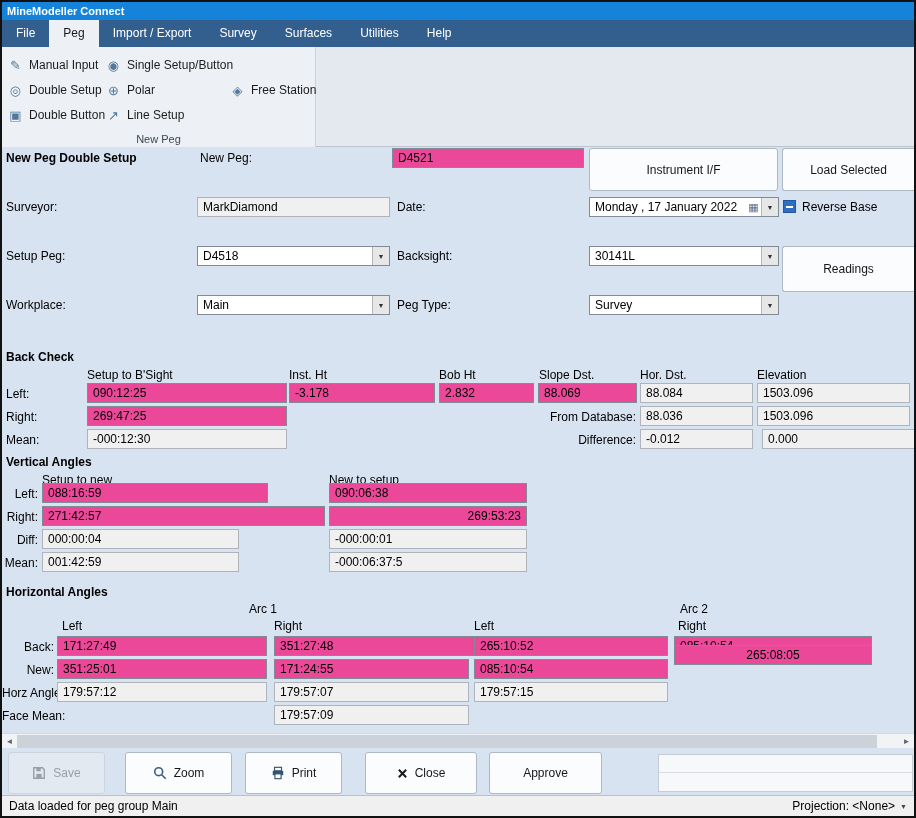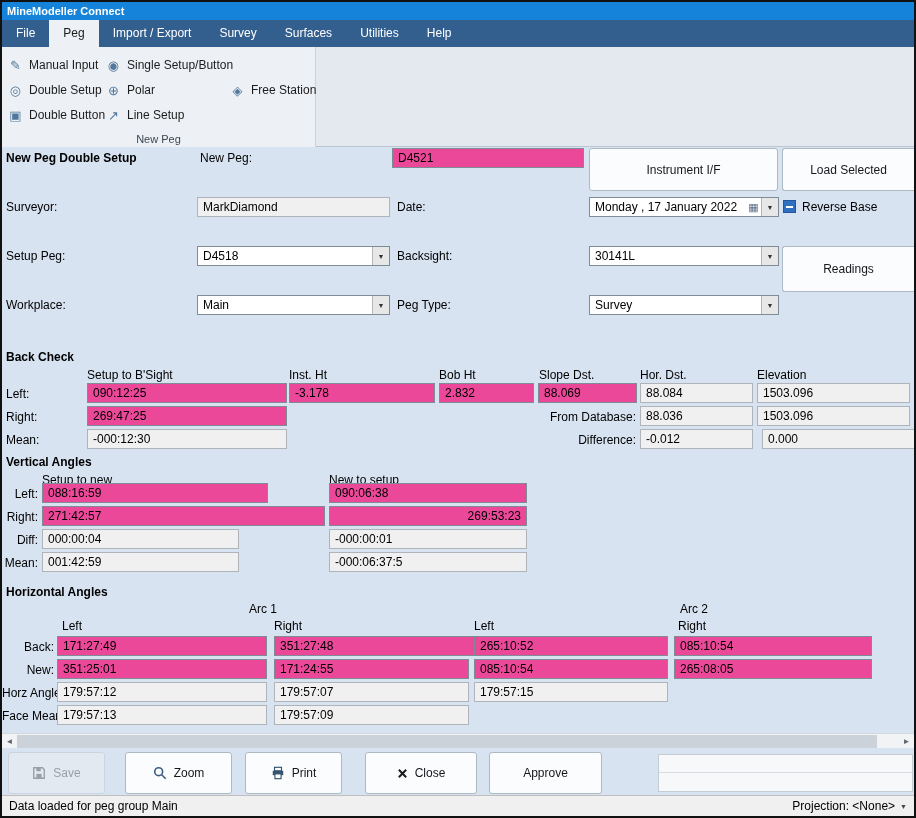--- a/index.html
+++ b/index.html
@@ -215,29 +215,28 @@
   <div class="lbl lblr" style="left:0;top:638px;width:52px">Back:</div>
   <input class="fld" style="left: 55px; top: 634px; width: 210px;" value="171:27:49">
   <input class="fld" style="left: 272px; top: 634px; width: 220px;" value="351:27:48">
   <input class="fld" style="left: 472px; top: 634px; width: 194px;" value="265:10:52">
   <input class="fld" style="left: 672px; top: 634px; width: 198px;" value="085:10:54">
 
   <div class="lbl lblr" style="left:0;top:661px;width:52px">New:</div>
   <input class="fld" style="left: 55px; top: 657px; width: 210px;" value="351:25:01">
   <input class="fld" style="left: 272px; top: 657px; width: 195px;" value="171:24:55">
   <input class="fld" style="left: 472px; top: 657px; width: 194px;" value="085:10:54">
-  <input class="fld" style="left: 672px; top: 657px; width: 198px;" value="265:08:05">
+  <input class="fld" style="left: 672px; top: 643px; width: 198px; text-align: center;" value="265:08:05">
 
   <div class="lbl lblr" style="left:0;top:684px;width:52px">Horz Angle:</div>
   <input class="fld ro" style="left: 55px; top: 680px; width: 210px;" value="179:57:12">
   <input class="fld ro" style="left: 272px; top: 680px; width: 195px;" value="179:57:07">
   <input class="fld ro" style="left: 472px; top: 680px; width: 194px;" value="179:57:15">
 
   <div class="lbl lblr" style="left:0;top:707px;width:52px">Face Mean:</div>
-  <input class="fld ro" style="left: 55px; top: 703px; width: 210px;" value="179:57:13">
   <input class="fld ro" style="left: 272px; top: 703px; width: 195px;" value="179:57:09">
 
   <div class="hscroll">
     <div class="harrow" style="left:0">◄</div>
     <div class="hthumb"></div>
     <div class="harrow" style="right:0">►</div>
   </div>
 
   <div class="btn disabled" style="left:6px;top:750px;width:97px;height:42px">
     <span>

